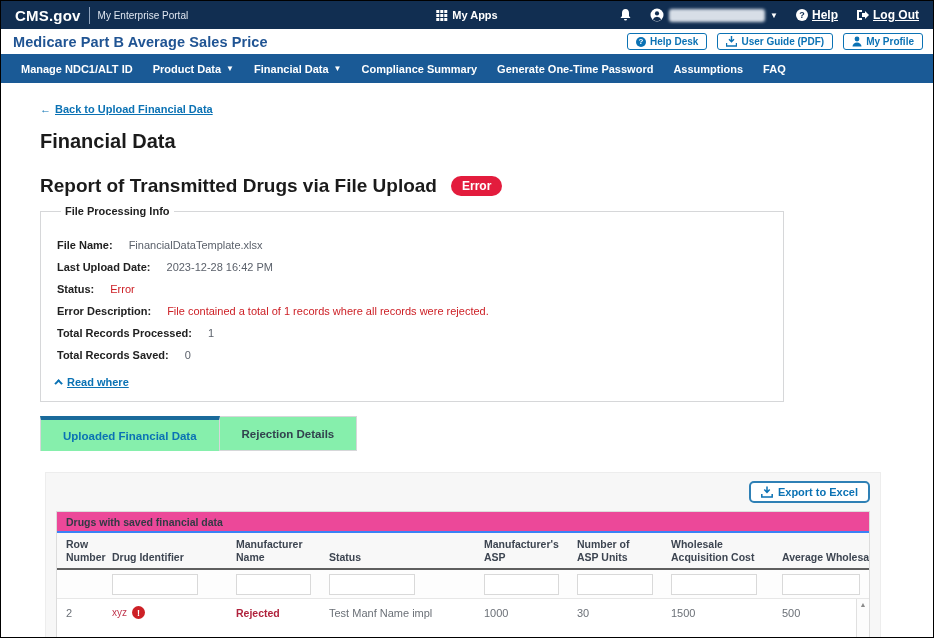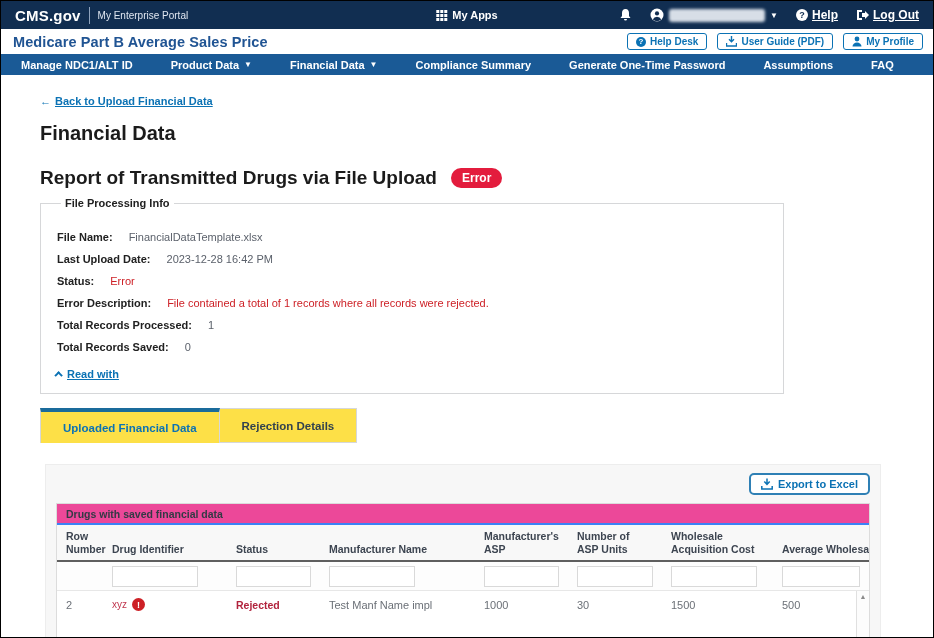--- a/index.html
+++ b/index.html
@@ -54,22 +54,22 @@
     padding:1px 8px; height:17px; cursor:pointer; white-space:nowrap;
   }
   .q-blue {
     width:10px; height:10px; border-radius:50%; background:#0b72b4; color:#fff;
     font-size:8px; font-weight:bold; display:flex; align-items:center; justify-content:center;
   }
   .pill-btn svg { display:block; }
 
   
   .navbar {
-    height:21px; background:#1a5a96; display:flex; align-items:center;
-    padding:0 20px; gap:38px;
+    height:29px; background:#1a5a96; display:flex; align-items:center;
+    padding:0 20px; gap:20px;
   }
   .nav-item {
     color:#fff; font-size:11px; font-weight:bold; cursor:pointer;
     display:flex; align-items:center; gap:5px; white-space:nowrap;
   }
   .nav-caret { font-size:8px; }
 
   
   .content { padding:16px 35px 0 39px; }
   .back-link {
@@ -101,21 +101,21 @@
   .read-less .label { text-decoration:underline; }
   .chev-up {
     width:6px; height:6px; border-left:2px solid #0b72b4; border-top:2px solid #0b72b4;
     transform:rotate(45deg) translateY(2px);
   }
 
   
   .tabs { display:flex; margin-top:14px; align-items:flex-start; }
   .tab {
     height:35px; display:flex; align-items:center; justify-content:center;
-    font-size:11.5px; font-weight:bold; cursor:pointer; background:#fde047; padding:0 22px;text-align:right;
+    font-size:11.5px; font-weight:bold; cursor:pointer; background:#86efac; padding:0 22px;text-align:right;
   }
   .tab.active {
     color:#0b72b4; border-top:4px solid #1a6b9b;
     border-left:1px solid #d6d7d9; border-right:1px solid #d6d7d9;
   }
   .tab.inactive { color:#32424e; border:1px solid #d6d7d9; border-left:none; }
 
   
   .panel {
     margin:21px 0 0 5px; width:836px; height:200px;
@@ -300,21 +300,21 @@
         <span class="lbl">Error Description:</span><span class="val red">File contained a total of 1 records where all records were rejected.</span>
       </div>
       <div class="fi-row">
         <span class="lbl">Total Records Processed:</span><span class="val">1</span>
       </div>
       <div class="fi-row">
         <span class="lbl">Total Records Saved:</span><span class="val">0</span>
       </div>
       <span class="read-less">
         <span class="chev-up"></span>
-        <span class="label">Read with</span>
+        <span class="label">Read where</span>
       </span>
     </fieldset>
 
     
     <div class="tabs">
       <div class="tab active">Uploaded Financial Data</div>
       <div class="tab inactive">Rejection Details</div>
     </div>
 
     
@@ -328,22 +328,22 @@
           <span>Export to Excel</span>
         </button>
       </div>
 
       <div class="table-wrap">
         <div class="t-caption">Drugs with saved financial data</div>
 
         <div class="t-grid t-head">
           <div class="cell">Row Number</div>
           <div class="cell">Drug Identifier</div>
+          <div class="cell">Manufacturer Name</div>
           <div class="cell">Status</div>
-          <div class="cell">Manufacturer Name</div>
           <div class="cell">Manufacturer's ASP</div>
           <div class="cell">Number of ASP Units</div>
           <div class="cell">Wholesale Acquisition Cost</div>
           <div class="cell clip">Average Wholesale Price</div>
         </div>
 
         <div class="t-grid t-filter">
           <div class="cell"></div>
           <div class="cell">
               <input type="text" style="">

